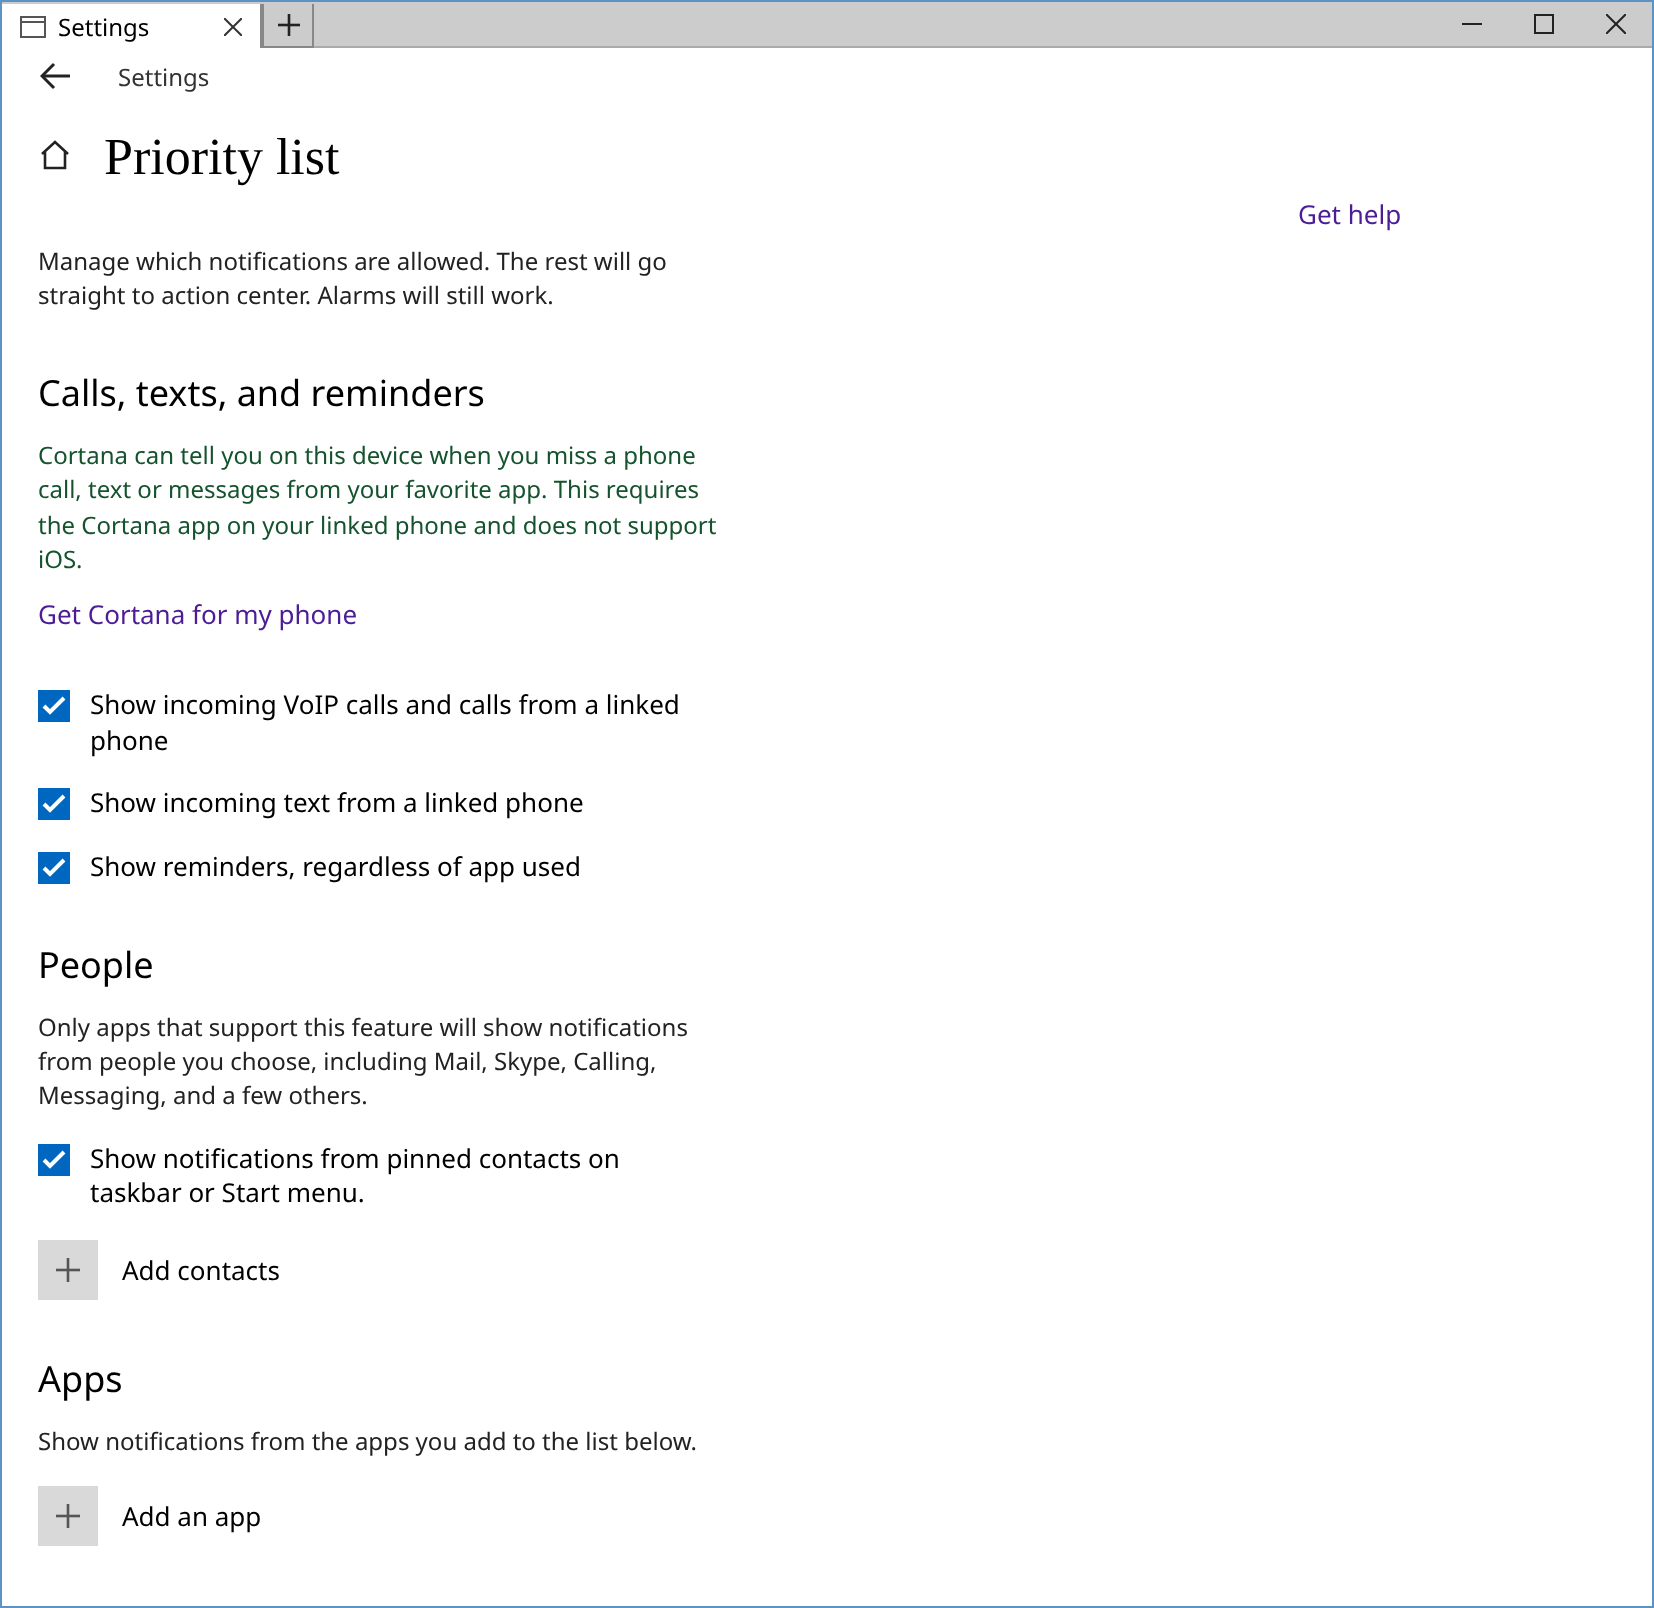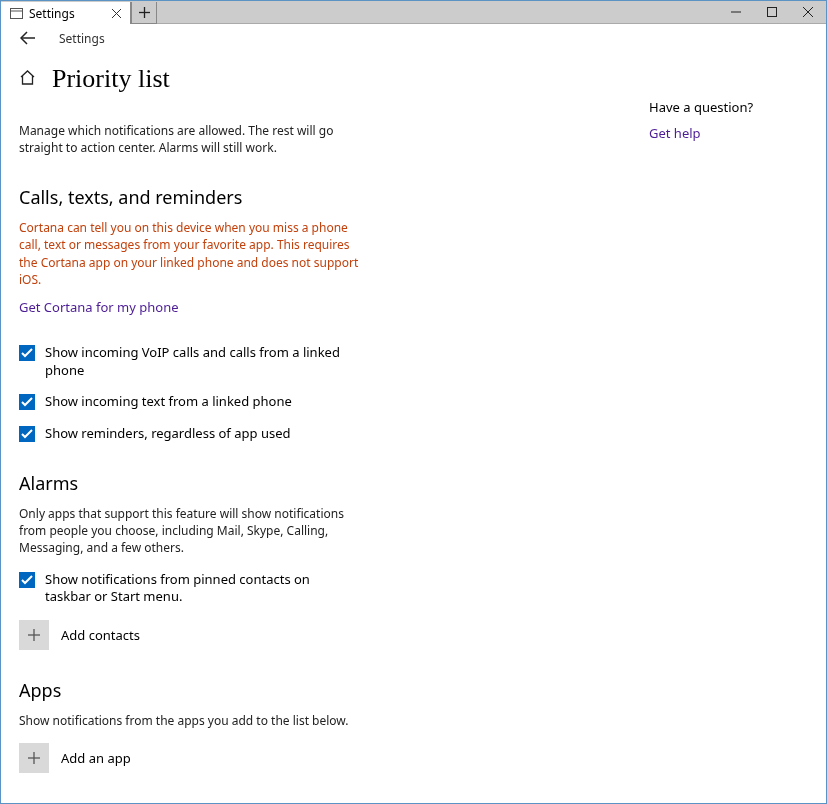--- a/index.html
+++ b/index.html
@@ -106,21 +106,21 @@
     font-family: Liberation Serif, serif;
   }
 
   .section { margin-bottom: 28px; max-width: 340px; }
   .section-desc {
     font-size: 12px;
     line-height: 1.45;
     color: #222;
     margin: 0 0 10px 0;
   }
-  .section-desc.muted { color: #c2410c; }
+  .section-desc.muted { color: #14532d; }
   .section-h {
     font-size: 18px;
     font-weight: 400;
     margin: 18px 0 10px 0;
   }
 
   .link {
     color: #4c1d95;
     font-size: 13px;
     cursor: pointer;
@@ -271,21 +271,21 @@
         <span class="checkbox">
           <svg width="12" height="10" viewBox="0 0 12 10">
               <polyline points="1,5 4,8 11,1" fill="none" stroke="#fff" stroke-width="2"></polyline>
             </svg>
         </span>
         <span class="check-label">Show reminders, regardless of app used</span>
       </div>
     </div>
 
     <div class="section">
-      <div class="section-h">Alarms</div>
+      <div class="section-h">People</div>
       <p class="section-desc">Only apps that support this feature will show notifications from people you choose, including Mail, Skype, Calling, Messaging, and a few others.</p>
 
       <div class="check-row">
         <span class="checkbox">
           <svg width="12" height="10" viewBox="0 0 12 10">
               <polyline points="1,5 4,8 11,1" fill="none" stroke="#fff" stroke-width="2"></polyline>
             </svg>
         </span>
         <span class="check-label">Show notifications from pinned contacts on taskbar or Start menu.</span>
       </div>
@@ -312,16 +312,15 @@
               <line x1="1" y1="7" x2="13" y2="7" stroke="#555" stroke-width="1.3"></line>
             </svg>
         </span>
         <span class="add-label">Add an app</span>
       </div>
     </div>
 
   </div>
 
   <div class="col-side">
-    <div class="side-q">Have a question?</div>
     <span class="link" style="margin-bottom:0">Get help</span>
   </div>
 </div>
 
 </body></html>

